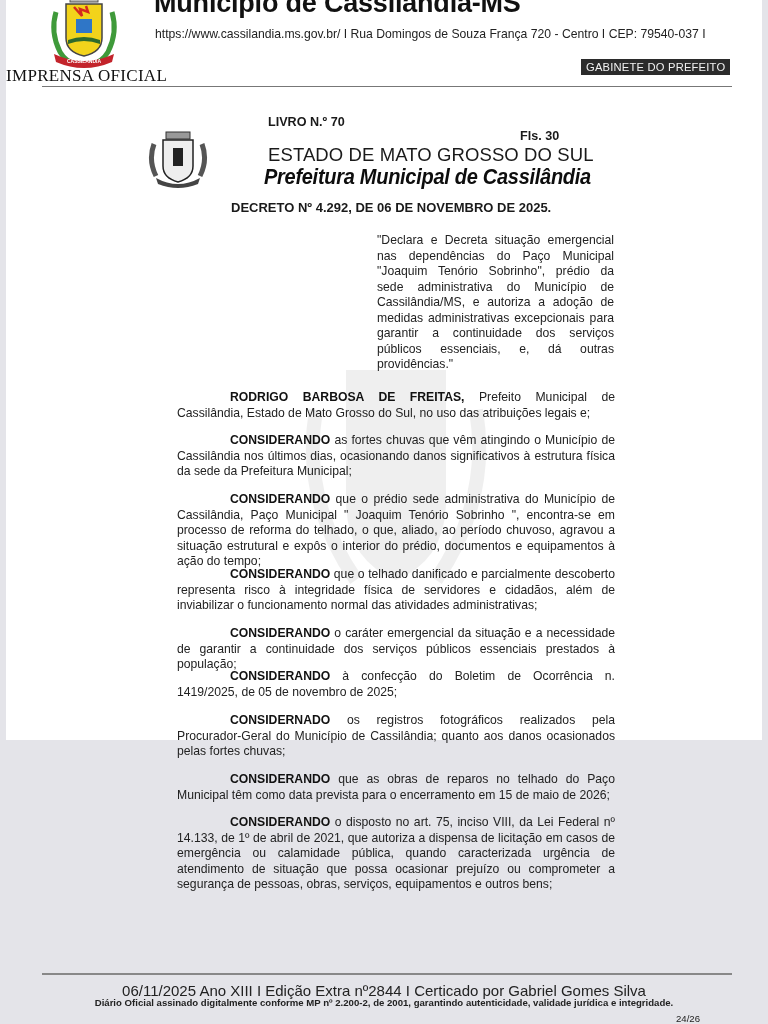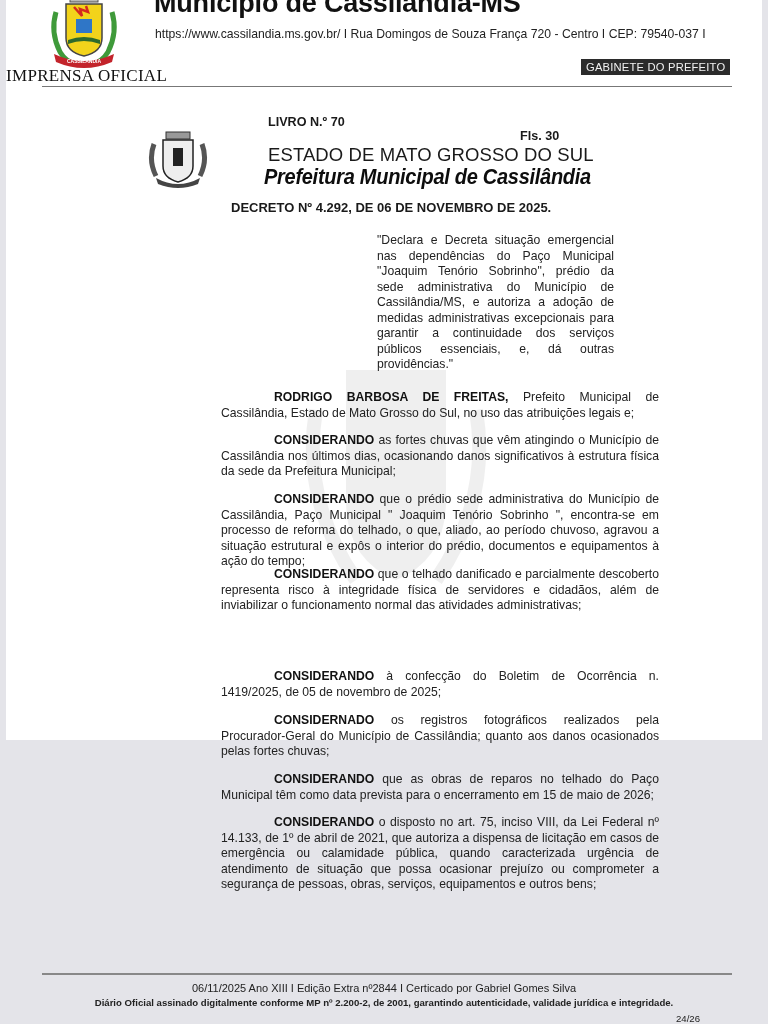--- a/index.html
+++ b/index.html
@@ -50,32 +50,32 @@
 
     
     .ementa {
       left: 371px; top: 233px; width: 237px; font-size: 12.2px; line-height: 15.5px;
       text-align: justify; color: #222;
     }
 
     
     .body-text {
       left: 171px; width: 438px; font-size: 12.2px; line-height: 15.6px;
-      text-align: justify; color: #222; margin-left: 44px;
+      text-align: justify; color: #222;
     }
     .body-text .indent { display: inline-block; width: 53px; }
     .body-text b { color: #111; }
 
     
     .watermark { left: 290px; top: 350px; width: 200px; height: 260px; opacity: 0.06; }
 
     
     .hr-bot { left: 36px; top: 973px; width: 690px; height: 2px; background: #888; }
     .foot1 {
-      left: 0; width: 756px; top: 982px; text-align: center; font-size: 11px; color: #222;
+      left: 0; width: 756px; top: 982px; text-align: center; font-size: 15px; color: #222;
     }
     .foot2 {
       left: 0; width: 756px; top: 997px; text-align: center; font-size: 9.6px; color: #222; font-weight: bold;
     }
     .pagenum { left: 670px; top: 1013px; font-size: 9.6px; color: #222; }
   </style>
 </head>
 <body>
 
 <div class="page">
@@ -132,20 +132,23 @@
   </div>
   <div class="abs body-text" style="top:433px;">
     <span class="indent"></span><b>CONSIDERANDO</b><span> as fortes chuvas que vêm atingindo o Município de Cassilândia nos últimos dias, ocasionando danos significativos à estrutura física da sede da Prefeitura Municipal;</span>
   </div>
   <div class="abs body-text" style="top:492px;">
     <span class="indent"></span><b>CONSIDERANDO</b><span> que o prédio sede administrativa do Município de Cassilândia, Paço Municipal " Joaquim Tenório Sobrinho ", encontra-se em processo de reforma do telhado, o que, aliado,  ao período chuvoso, agravou a situação estrutural e expôs o interior do prédio, documentos e equipamentos à ação do tempo;</span>
   </div>
   <div class="abs body-text" style="top:567px;">
     <span class="indent"></span><b>CONSIDERANDO</b><span> que o telhado danificado e parcialmente descoberto representa risco à integridade física de servidores e cidadãos, além de inviabilizar o funcionamento normal das atividades administrativas;</span>
   </div>
+  <div class="abs body-text" style="top:626px;">
+    <span class="indent"></span><b>CONSIDERANDO</b><span> o caráter emergencial da situação e a necessidade de garantir a continuidade dos serviços públicos essenciais prestados à população;</span>
+  </div>
   <div class="abs body-text" style="top:669px;">
     <span class="indent"></span><b>CONSIDERANDO</b><span> à confecção do Boletim de Ocorrência n. 1419/2025, de 05 de novembro de 2025;</span>
   </div>
   <div class="abs body-text" style="top:713px;">
     <span class="indent"></span><b>CONSIDERNADO</b><span> os registros fotográficos realizados pela Procurador-Geral do Município de Cassilândia; quanto aos danos ocasionados pelas fortes chuvas;</span>
   </div>
   <div class="abs body-text" style="top:772px;">
     <span class="indent"></span><b>CONSIDERANDO</b><span> que as obras de reparos no telhado do Paço Municipal têm como data prevista para o encerramento em 15 de maio de 2026;</span>
   </div>
   <div class="abs body-text" style="top:815px;">

